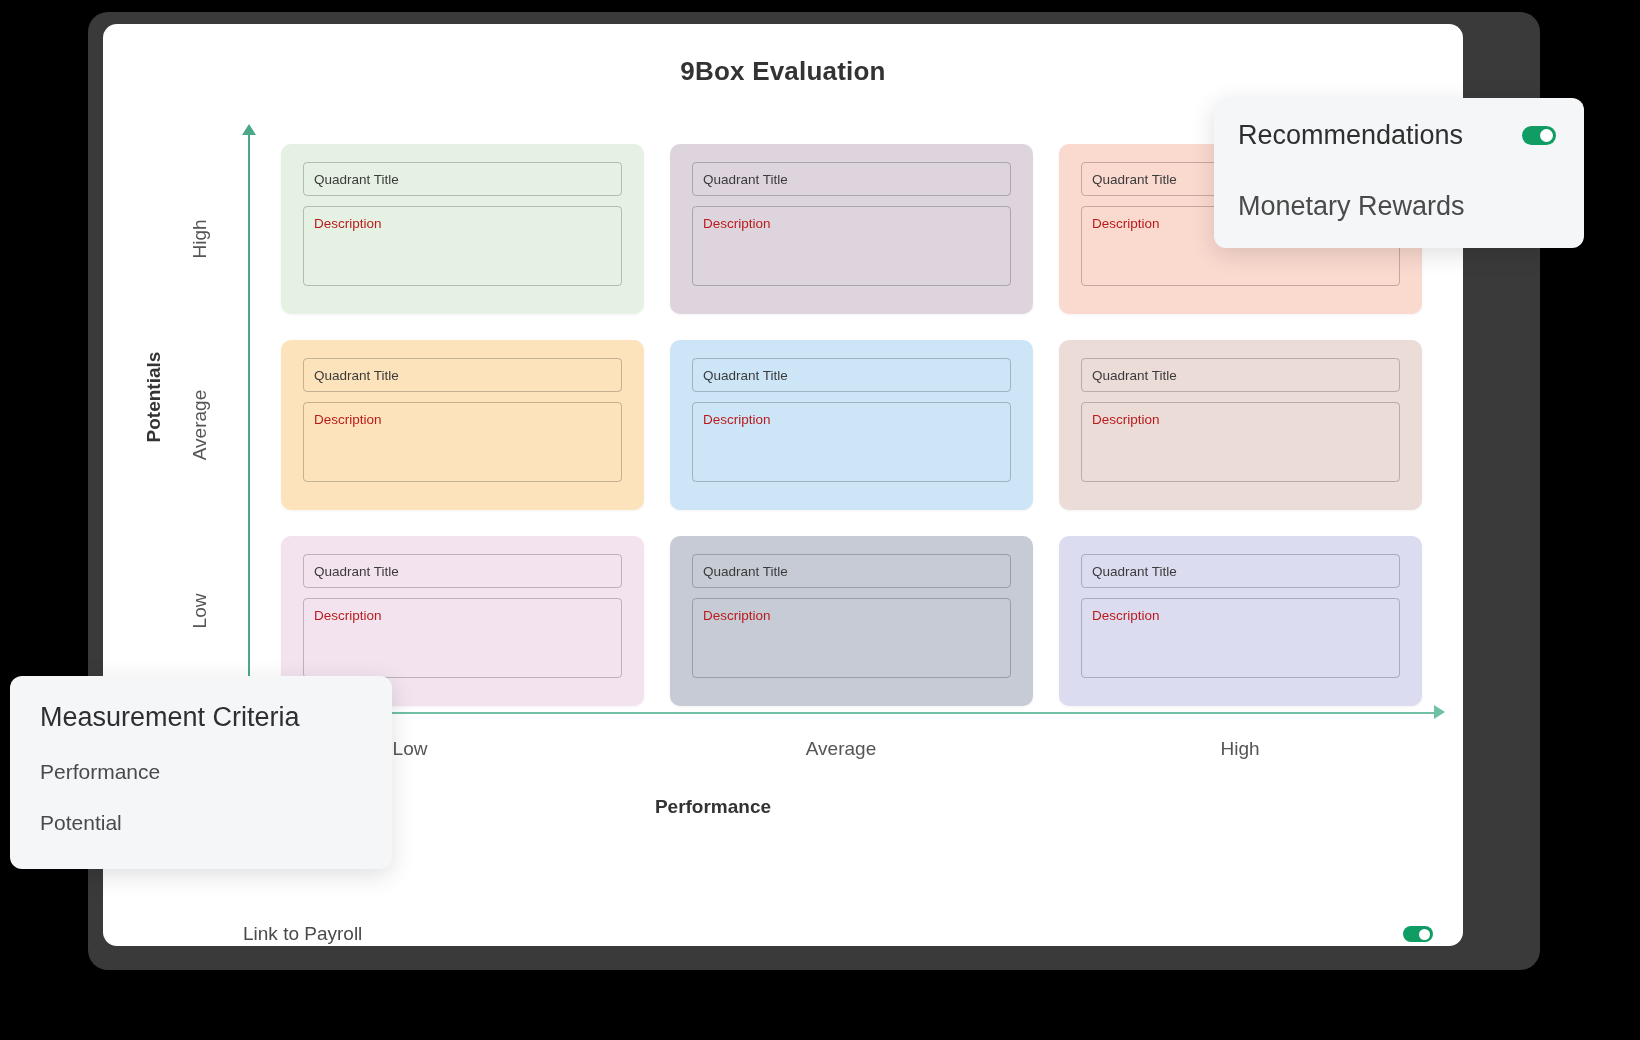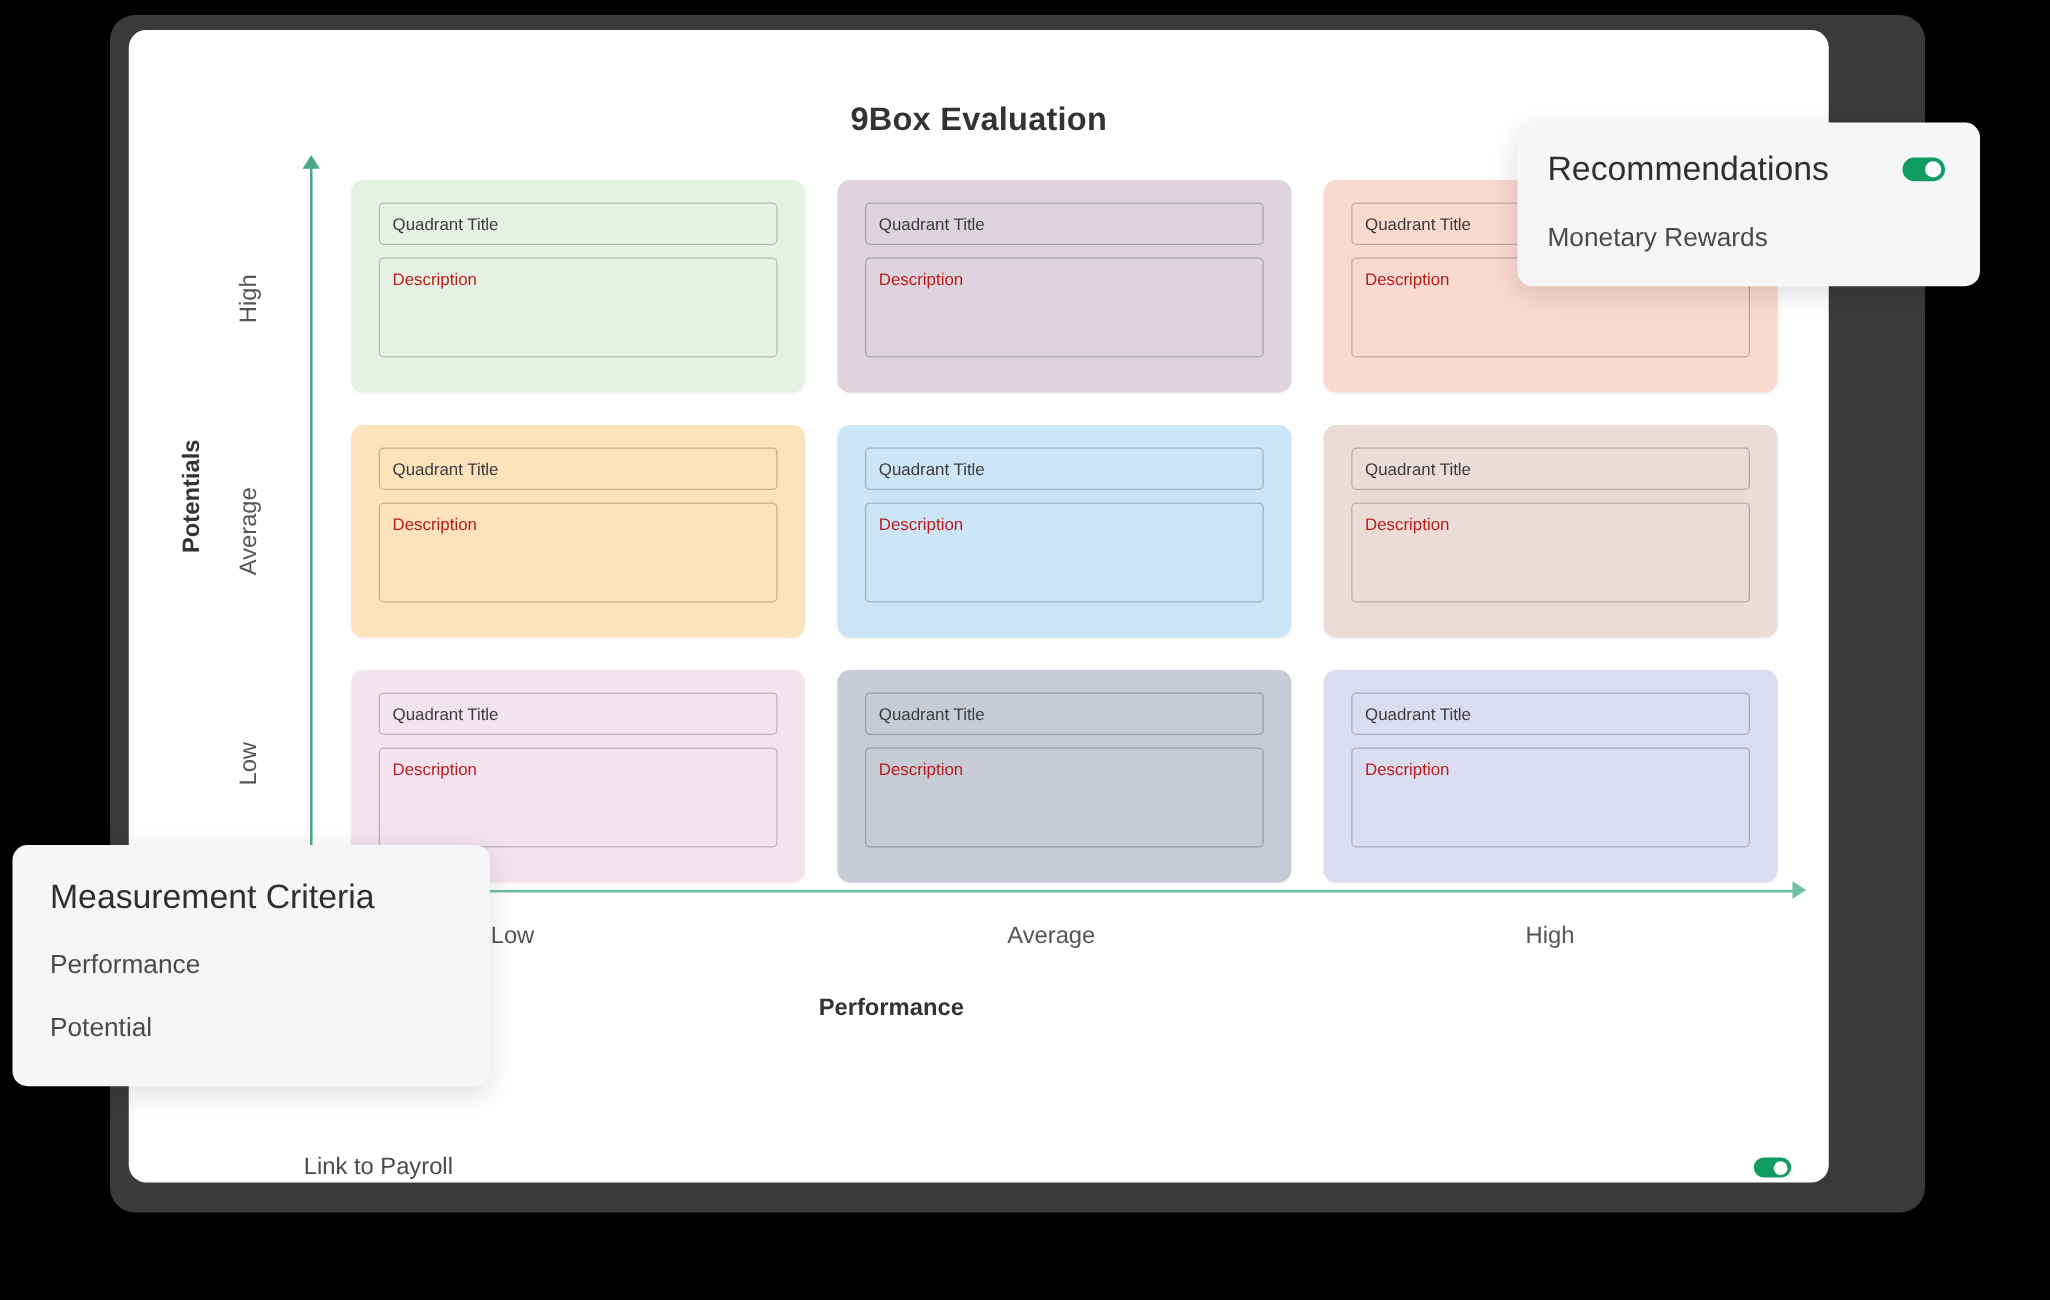--- a/index.html
+++ b/index.html
@@ -43,21 +43,20 @@
   .title {
     position: absolute;
     left: 0;
     top: 32px;
     width: 100%;
     text-align: center;
     font-size: 26px;
     font-weight: bold;
     color: #333333;
     letter-spacing: 0.2px;
-    margin-top: 24px;
   }
 
   
   .y-axis-line {
     position: absolute;
     left: 145px;
     top: 108px;
     width: 2px;
     height: 580px;
     background: #4aa888;
@@ -249,23 +248,23 @@
     display: flex;
     align-items: center;
     justify-content: space-between;
   }
   .panel-title {
     font-size: 27px;
     font-weight: normal;
     color: #2f2f2f;
   }
   .panel-item {
-    font-size: 21px;
+    font-size: 27px;
     color: #4a4a4a;
-    margin-top: 28px;
+    margin-top: 40px;
   }
 
   .panel-criteria {
     left: 10px;
     top: 676px;
     width: 382px;
     padding: 26px 30px 34px 30px;
     box-sizing: border-box;
   }
   .panel-criteria .panel-title { font-size: 27px; }

